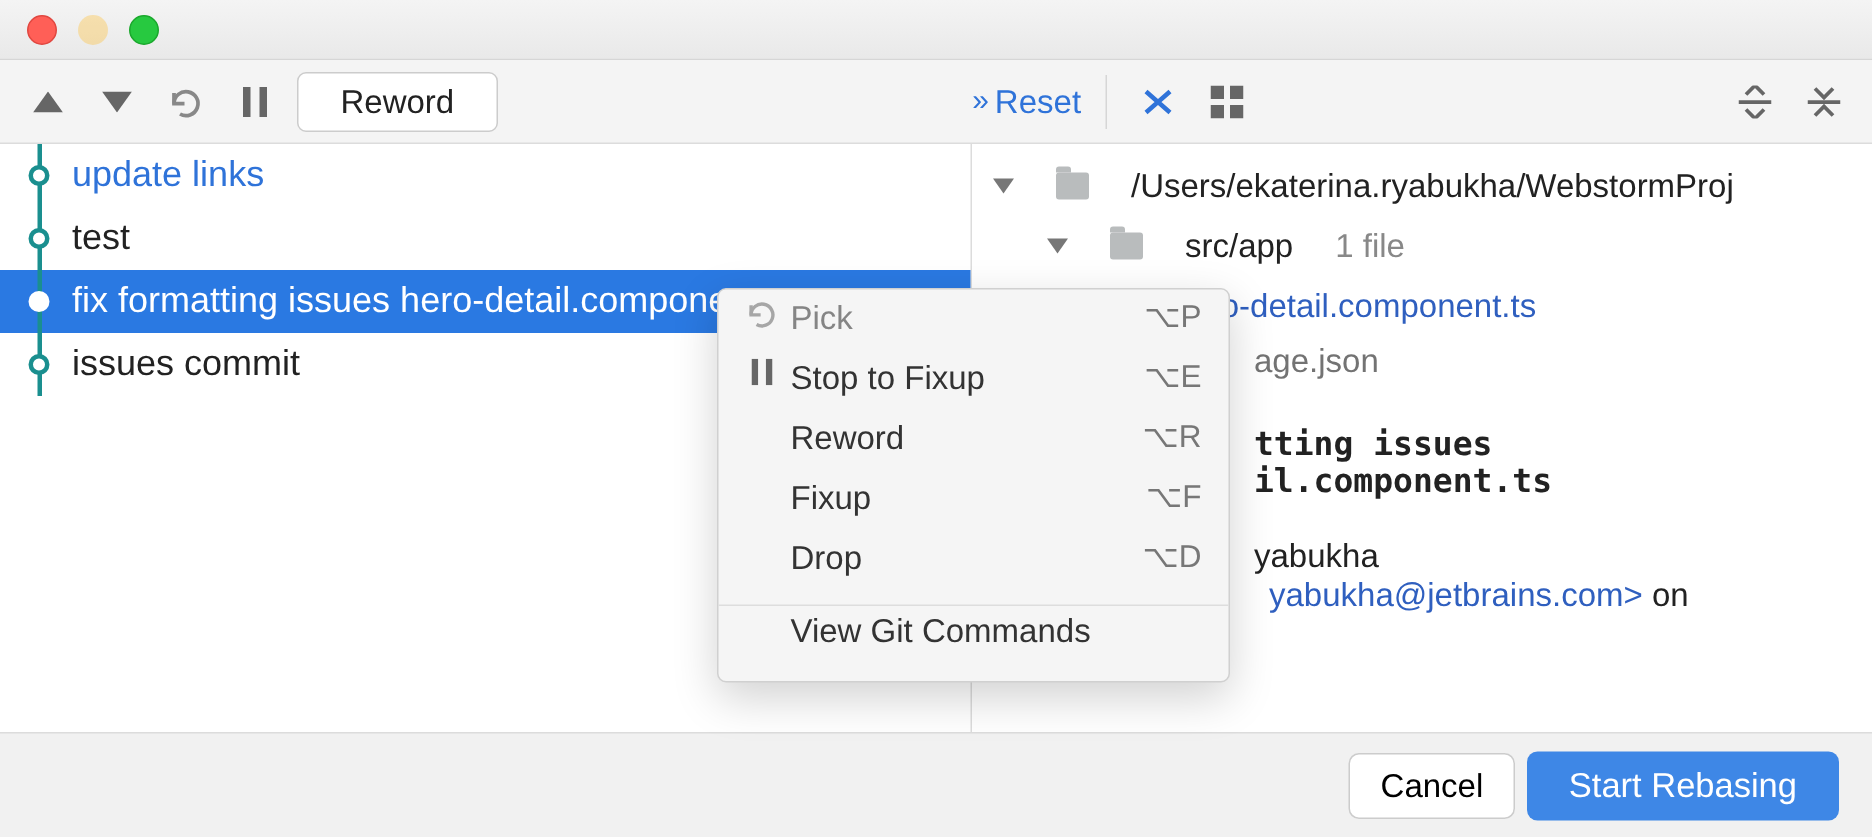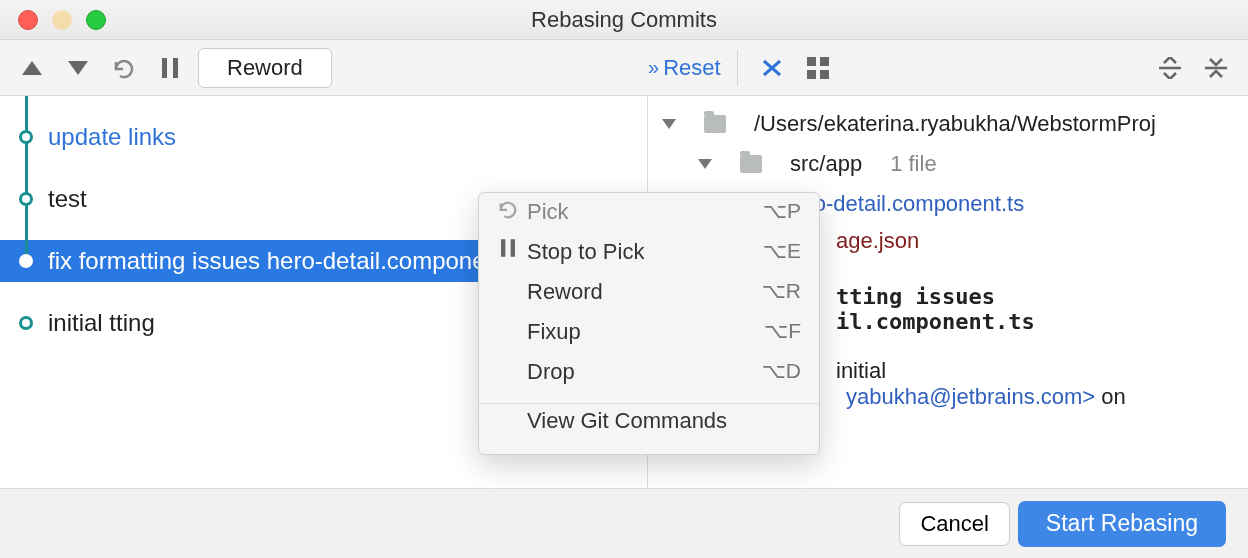--- a/index.html
+++ b/index.html
@@ -51,42 +51,42 @@
     height:40px; padding:0 28px; background:#fff; border:1px solid #ccc;
     border-radius:6px; font-size:22px; color:#222;
   }
   .reset-link { color:#2f73d9; font-size:22px; display:flex; align-items:center; gap:4px;}
   .vdiv { width:1px; height:36px; background:#d6d6d6; margin:0 6px;}
   
   .panes { display:flex; height: calc(100% - 40px - 56px - 70px); }
   .left { width:648px; border-right:1px solid #dcdcdc; background:#fff; position:relative;}
   .right { flex:1; background:#fff; padding:8px 0 0 10px; overflow:hidden;}
   
-  .row { display:flex; align-items:center; height:42px; padding-left:6px; font-size:24px;margin-top:20px;}
+  .row { display:flex; align-items:center; height:42px; padding-left:6px; font-size:24px;}
   .row .graph { width:40px; display:flex; align-items:center; justify-content:center; position:relative;}
   .node {
     width:14px; height:14px; border-radius:50%; background:#fff; border:3px solid #1a8f8f;
     z-index:2;
   }
   .row.sel .node { border-color:#fff;}
   .vline-container{ position:absolute; left:25px; top:0; width:3px; height:168px; background:#1a8f8f;}
   .row.link .msg { color:#2f73d9; }
   .row.sel { background:#2a79e2; color:#fff;}
   .row .msg { padding-left:2px; white-space:nowrap; overflow:hidden;}
   
   .tree-row { display:flex; align-items:center; height:40px; font-size:22px; gap:28px; padding-left:4px;}
   .tri { width:0;height:0;border-left:7px solid transparent;border-right:7px solid transparent;border-top:10px solid #777;}
   .folder-icon { width:22px;height:18px;background:#b9bcbd;border-radius:2px;position:relative;}
   .folder-icon:before{content:"";position:absolute;top:-4px;left:0;width:10px;height:4px;background:#b9bcbd;border-radius:2px 2px 0 0;}
   .file-icon{width:18px;height:22px;background:#e0e6ee;border-radius:2px;position:relative;}
   .grey{color:#888;}
   .tree-indent1{padding-left:40px;}
   .tree-indent2{padding-left:78px;}
   .file-link{color:#2f5fbf;}
-  .file-green{color:#7f1d1d;}
+  .file-green{color:#737373;}
   .mono { font-family: Menlo, Consolas, monospace; font-size:22px; font-weight:700;}
   
   .footer {
     position:absolute; left:0; right:0; bottom:0; height:70px;
     background:#f1f1f1; border-top:1px solid #dcdcdc;
     display:flex; align-items:center; justify-content:flex-end; gap:8px; padding-right:22px;
   }
   .btn-cancel{height:44px;padding:0 20px;background:#fff;border:1px solid #ccc;border-radius:7px;font-size:22px;}
   .btn-primary{height:46px;padding:0 28px;background:#3e87e6;color:#fff;border:none;border-radius:7px;font-size:23px;}
   
@@ -106,21 +106,20 @@
 </style>
 </head>
 <body>
 
 <div class="titlebar">
   <div class="traffic-lights">
     <div class="dot red"></div>
     <div class="dot yellow" style="opacity:.35"></div>
     <div class="dot green"></div>
   </div>
-  <div class="title">Rebasing Commits</div>
 </div>
 
 <div class="toolbar">
   <div class="tbtn">
     <svg width="20" height="14" viewBox="0 0 20 14">
         <path d="M10 0 L20 14 L0 14 Z" fill="#666"></path>
       </svg>
   </div>
   <div class="tbtn">
     <svg width="20" height="14" viewBox="0 0 20 14">
@@ -195,21 +194,21 @@
     <div class="row sel">
       <div class="graph">
           <div class="node"></div>
         </div>
       <div class="msg">fix formatting issues hero-detail.component.ts</div>
     </div>
     <div class="row">
       <div class="graph">
           <div class="node"></div>
         </div>
-      <div class="msg">initial tting</div>
+      <div class="msg">issues commit</div>
     </div>
   </div>
 
   <div class="right">
     <div class="tree-row">
       <div class="tri"></div>
       <div class="folder-icon"></div>
       <span>/Users/ekaterina.ryabukha/WebstormProj</span>
     </div>
     <div class="tree-row tree-indent1">
@@ -224,21 +223,21 @@
     </div>
     <div class="tree-row" style="padding-left:178px;height:34px;">
       <span class="file-green">age.json</span>
     </div>
 
     <div style="height:26px;"></div>
     <div style="padding-left:178px;">
       <div class="mono">tting issues</div>
       <div class="mono">il.component.ts</div>
       <div style="height:24px;"></div>
-      <div>initial</div>
+      <div>yabukha</div>
       <div>
         <span style="color:#2f5fbf;margin-left:10px;">yabukha@jetbrains.com&gt;</span><span> on</span>
       </div>
     </div>
   </div>
 </div>
 
 <div class="footer">
   <button class="btn-cancel">Cancel</button>
   <button class="btn-primary">Start Rebasing</button>
@@ -255,21 +254,21 @@
     <span class="mi-label">Pick</span>
     <span class="mi-key">⌥P</span>
   </div>
   <div class="menu-item">
     <span class="mi-icon">
       <svg width="14" height="18" viewBox="0 0 16 20">
           <rect x="0" y="0" width="5" height="20" fill="#666"></rect>
           <rect x="11" y="0" width="5" height="20" fill="#666"></rect>
         </svg>
     </span>
-    <span class="mi-label">Stop to Pick</span>
+    <span class="mi-label">Stop to Fixup</span>
     <span class="mi-key">⌥E</span>
   </div>
   <div class="menu-item">
     <span class="mi-icon"></span>
     <span class="mi-label">Reword</span>
     <span class="mi-key">⌥R</span>
   </div>
   <div class="menu-item">
     <span class="mi-icon"></span>
     <span class="mi-label">Fixup</span>

